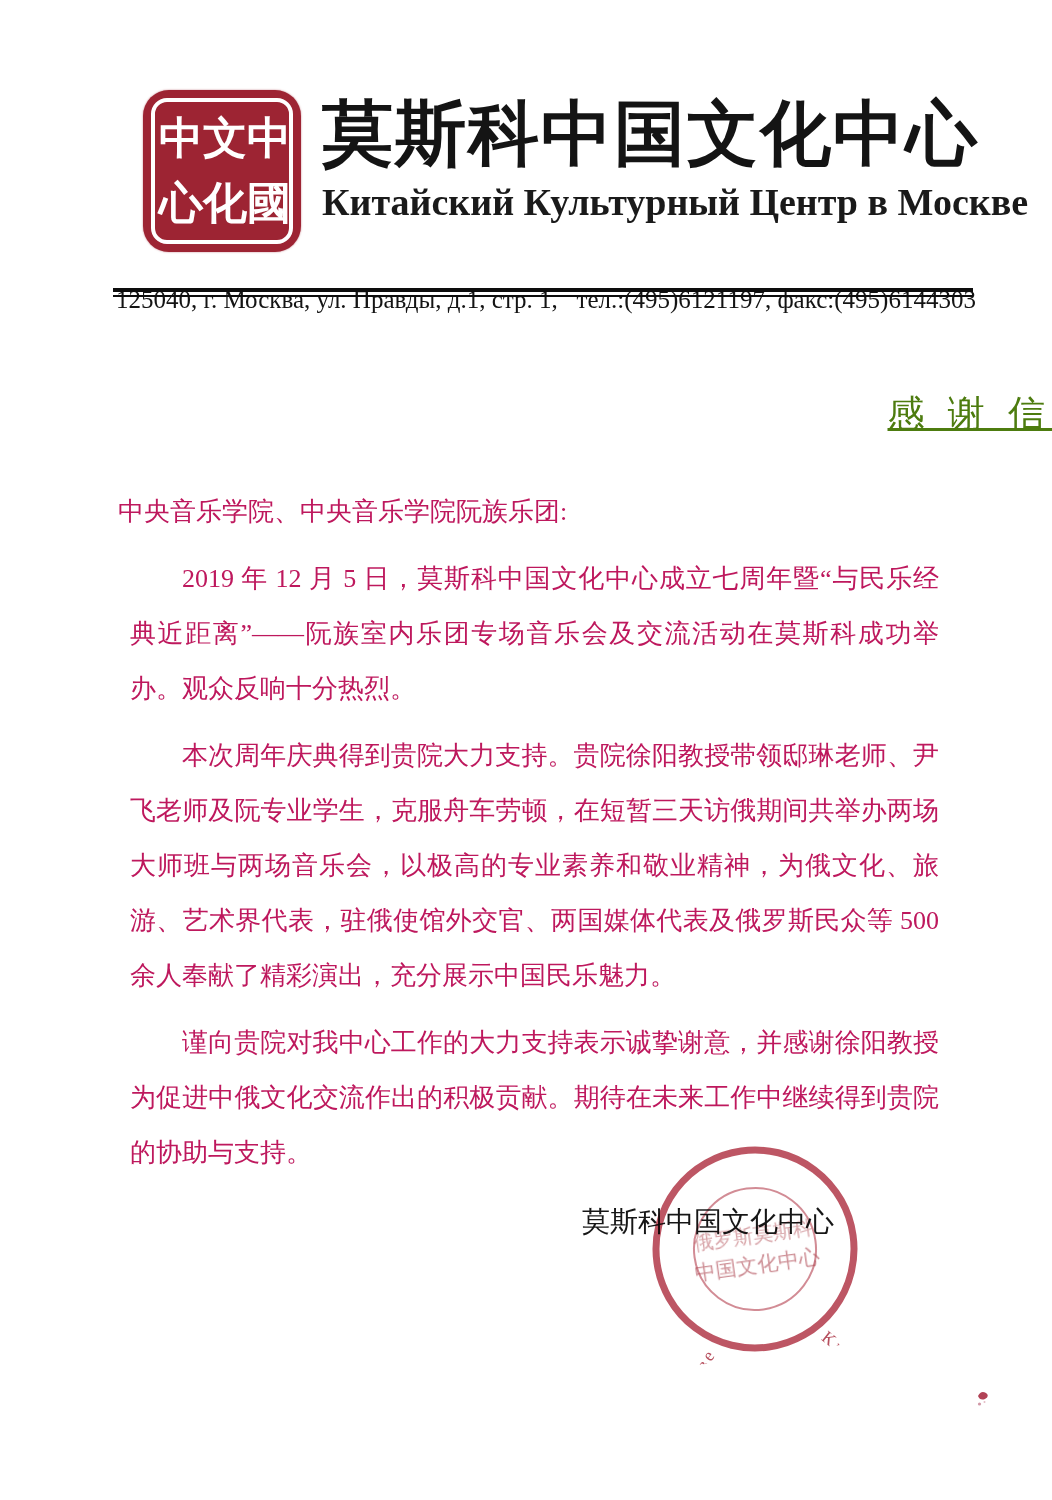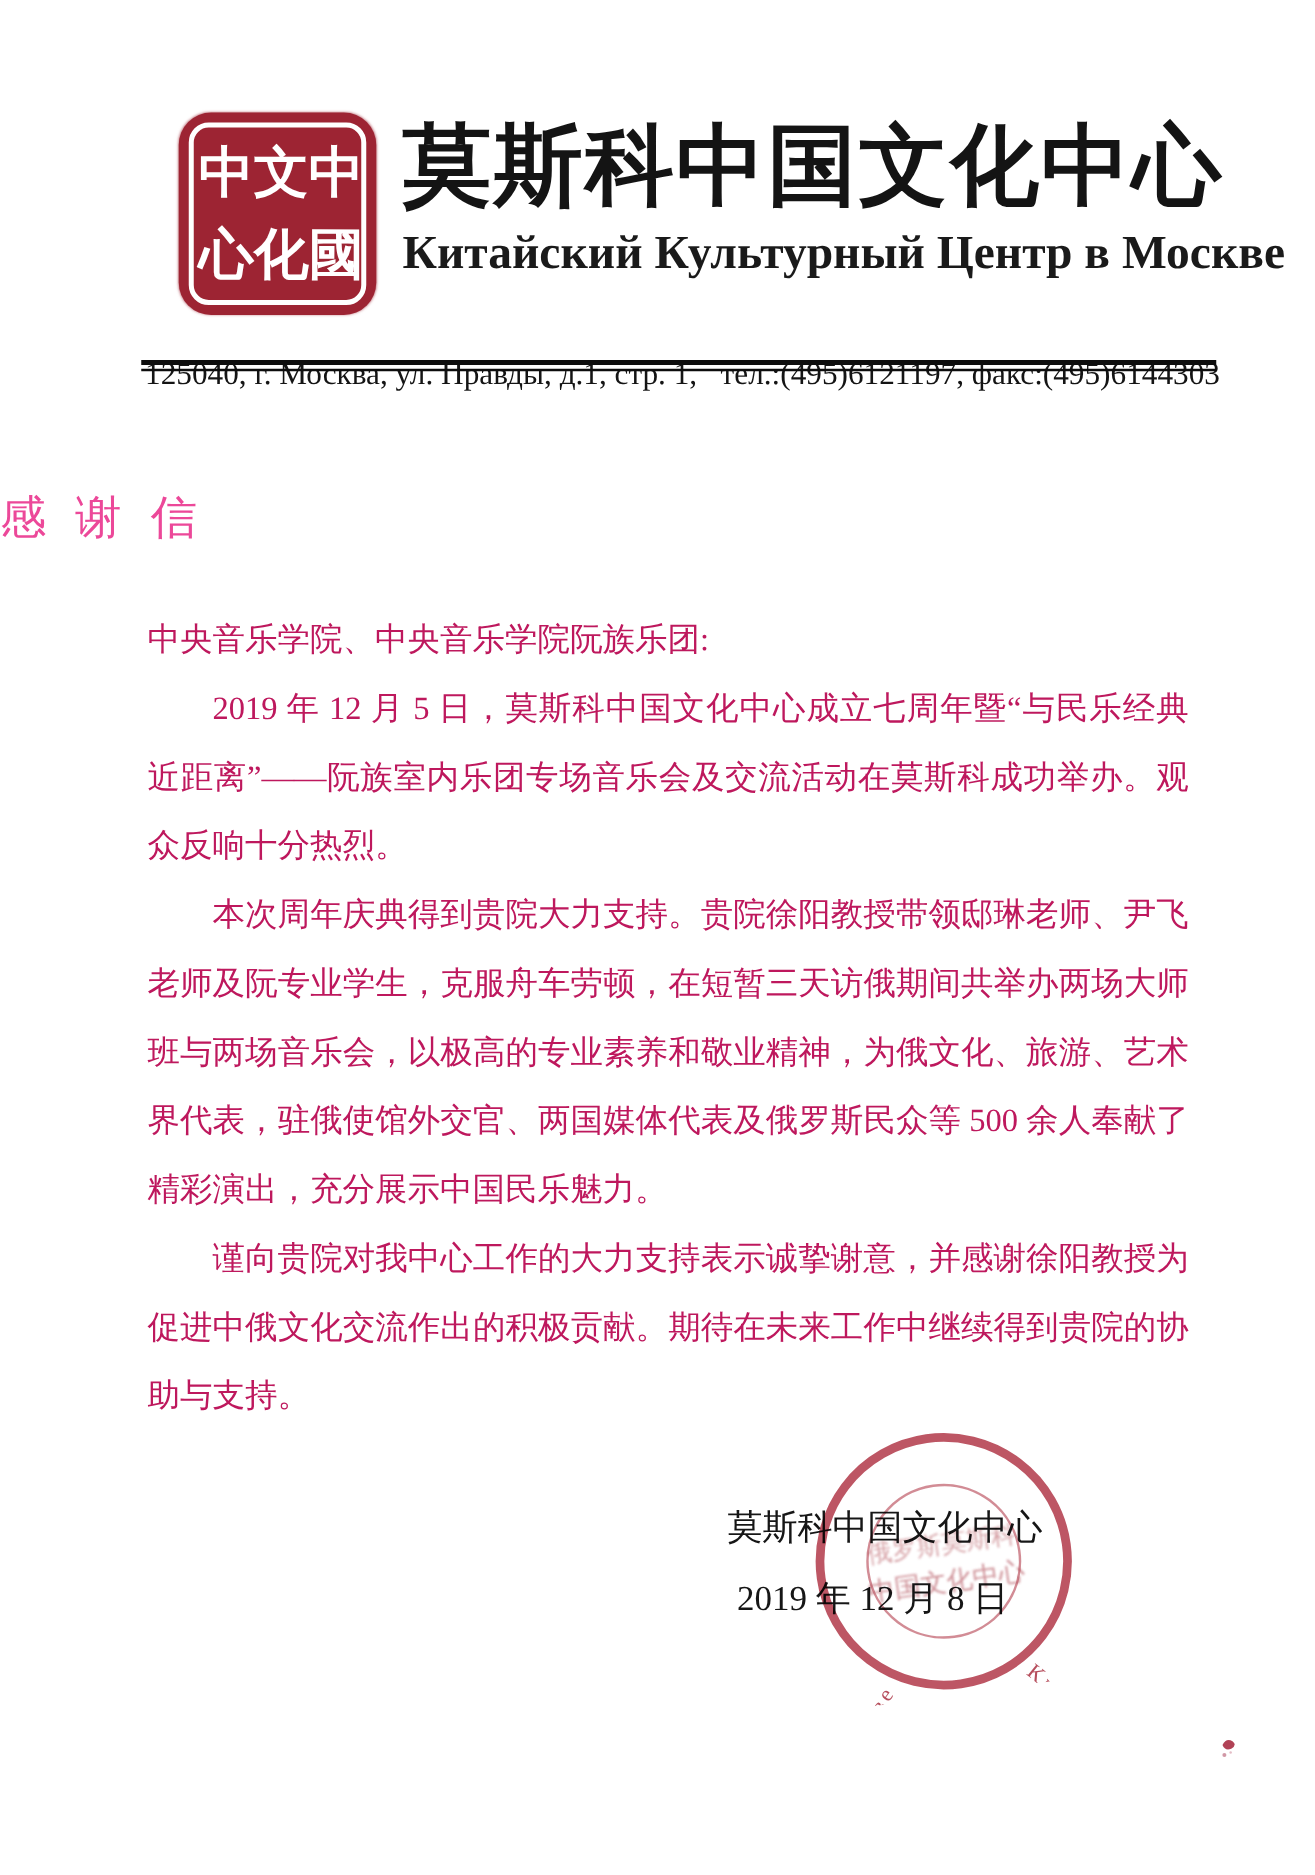--- a/index.html
+++ b/index.html
@@ -92,37 +92,38 @@
     border-top: 4px solid #0d0d0d;
     border-bottom: 2px solid #0d0d0d;
   }
 
   
   .letter-title {
     position: absolute;
     left: 0;
     top: 389px;
     width: 100%;
-    text-align: left;
+    text-align: right;
     font-size: 37px;
     letter-spacing: 7px;
-    color: #ec4899;
+    color: #4d7c0f;
+    text-decoration: underline;
   }
   .body-text {
     position: absolute;
     left: 118px;
     top: 484px;
     width: 833px;
     font-size: 26px;
     line-height: 55px;
     text-align: justify;
     color: #be185d;
   }
   .body-text .salutation { margin: 0; }
-  .body-text p { margin: 0; text-indent: 2em; }
+  .body-text p { margin: 12px; text-indent: 2em; }
 
   
   .sig-name {
     position: absolute;
     left: 552px;
     top: 1203px;
     width: 312px;
     text-align: center;
     font-size: 28px;
     color: #161616;
@@ -187,21 +188,20 @@
   <div class="letter-title">感 谢 信</div>
 
   <div class="body-text">
     <div class="salutation">中央音乐学院、中央音乐学院阮族乐团:</div>
     <p>2019 年 12 月 5 日，莫斯科中国文化中心成立七周年暨“与民乐经典近距离”——阮族室内乐团专场音乐会及交流活动在莫斯科成功举办。观众反响十分热烈。</p>
     <p>本次周年庆典得到贵院大力支持。贵院徐阳教授带领邸琳老师、尹飞老师及阮专业学生，克服舟车劳顿，在短暂三天访俄期间共举办两场大师班与两场音乐会，以极高的专业素养和敬业精神，为俄文化、旅游、艺术界代表，驻俄使馆外交官、两国媒体代表及俄罗斯民众等 500 余人奉献了精彩演出，充分展示中国民乐魅力。</p>
     <p>谨向贵院对我中心工作的大力支持表示诚挚谢意，并感谢徐阳教授为促进中俄文化交流作出的积极贡献。期待在未来工作中继续得到贵院的协助与支持。</p>
   </div>
 
   <div class="sig-name">莫斯科中国文化中心</div>
-  <div class="sig-date">2019 年 12 月 8 日</div>
 
   <svg class="stamp" viewBox="0 0 214 214">
     <defs>
       <filter id="inkblur">
           <feGaussianBlur stdDeviation="0.7"></feGaussianBlur>
         </filter>
     </defs>
     <circle cx="107" cy="107" r="99" fill="none" stroke="#ad2e3f" stroke-width="7" opacity="0.88"></circle>
     <circle cx="107" cy="107" r="61" fill="none" stroke="#ad2e3f" stroke-width="2" opacity="0.6"></circle>
     <path id="ringpath" d="M 107,186 A 79,79 0 1 1 106.8,186" fill="none"></path>

